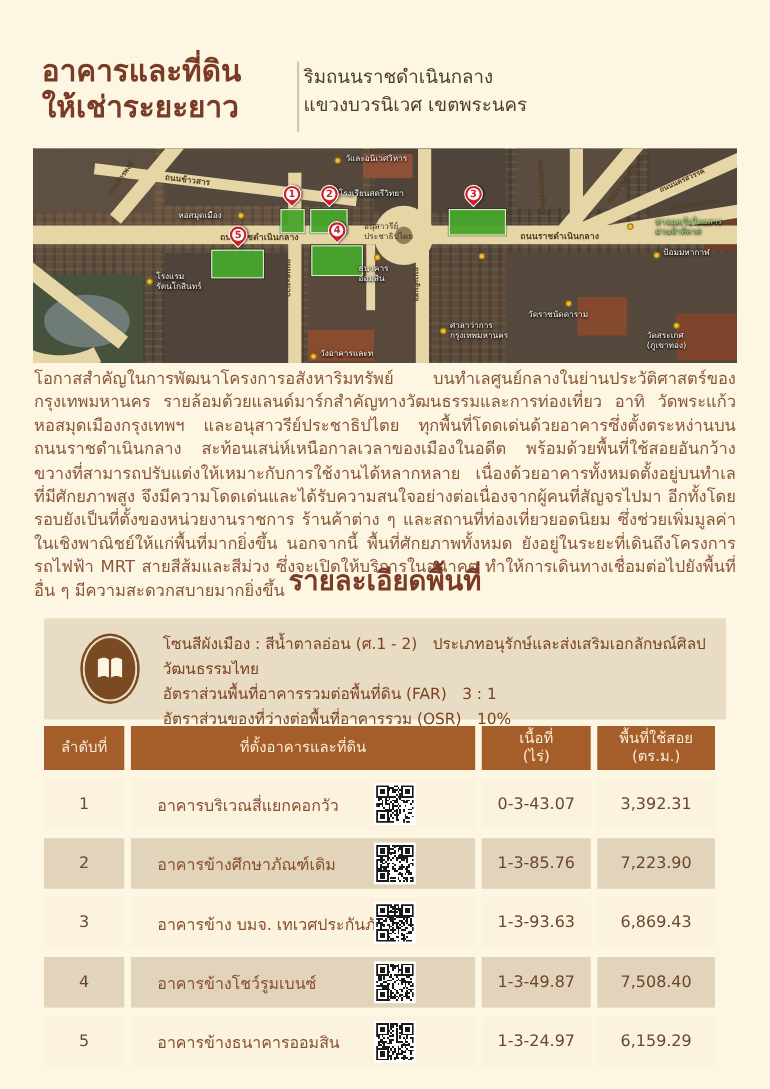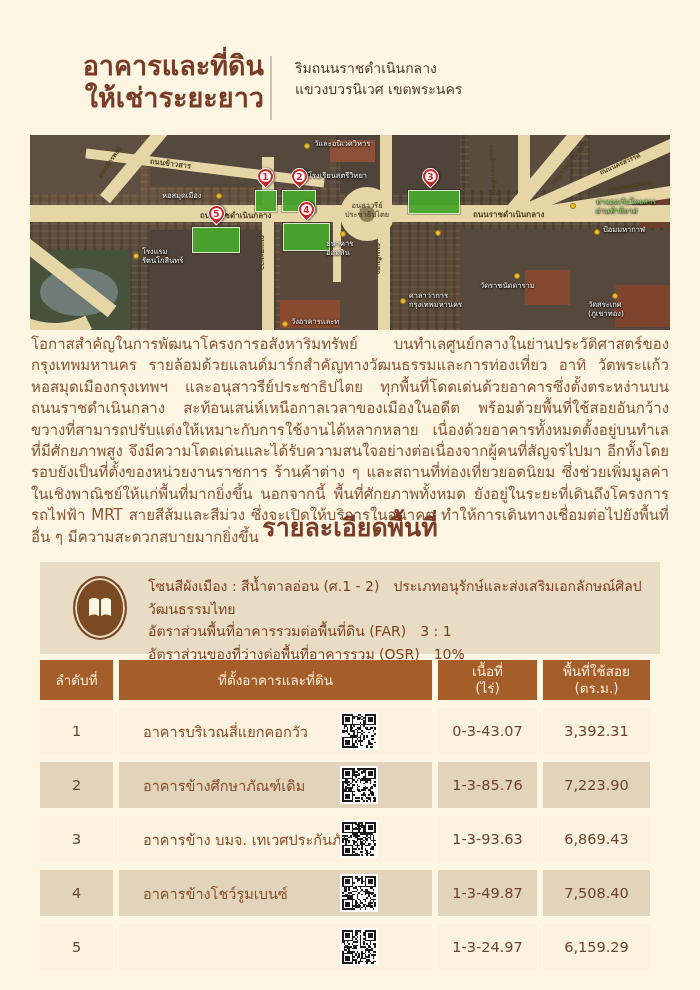--- a/index.html
+++ b/index.html
@@ -1,43 +1,43 @@
 <!DOCTYPE html>
 <html><head>
 <meta charset="utf-8">
 <style>
   * { margin:0; padding:0; box-sizing:border-box; }
   html,body { width:700px; }
   body { font-family:"DejaVu Sans","Liberation Sans",sans-serif; background:#fdf6e2; }
   .page { position:relative; width:700px; height:990px; background:#fdf6e2; overflow:hidden; }
 
   
-  .hdr-title { position:absolute; left:38px; top:50px; width:226px; text-align:right;
+  .hdr-title { position:absolute; left:38px; top:50px; width:226px; text-align:left;
     color:#793a26; font-weight:bold; font-size:27px; line-height:1.18; }
   .hdr-divider { position:absolute; left:270px; top:56px; width:2px; height:64px; background:#cdc6b6; }
-  .hdr-sub { position:absolute; left:295px; top:58px; color:#4e3d2c; font-size:14px; line-height:1.5; }
+  .hdr-sub { position:absolute; left:276px; top:58px; color:#4e3d2c; font-size:17px; line-height:1.5; }
 
   
   .map { position:absolute; left:30px; top:135px; width:640px; height:195px; overflow:hidden;
     background:
       radial-gradient(ellipse at 15% 25%, rgba(155,110,75,.35), transparent 42%),
       radial-gradient(ellipse at 75% 75%, rgba(120,80,50,.30), transparent 45%),
       repeating-linear-gradient(90deg, rgba(0,0,0,.16) 0 3px, transparent 3px 9px),
       repeating-linear-gradient(0deg, rgba(255,235,200,.07) 0 2px, transparent 2px 7px),
       #564a3c; }
   .blk { position:absolute; }
   .road { position:absolute; background:#e6d6a6; }
   .road-curve { position:absolute; left:-58px; top:38px; width:165px; height:165px; border:15px solid transparent;
     border-bottom-color:#e6d6a6; border-left-color:#e6d6a6; border-radius:50%; transform:rotate(18deg); }
   .roundabout { position:absolute; left:310px; top:52px; width:54px; height:54px; background:#e6d6a6; border-radius:50%; }
   .roundabout-core { position:absolute; left:329px; top:71px; width:16px; height:16px; background:#90805c; border-radius:50%; }
   .maplab { position:absolute; color:#4f3e22; font-size:8px; font-weight:bold; white-space:nowrap; }
   .poi { position:absolute; color:#fff; font-size:7.5px; line-height:1.25; white-space:pre-line;
     text-shadow:0 0 2px #000,0 1px 2px #000; }
-  .poi.dark { color:#41321c; text-shadow:none; text-align:center; }
+  .poi.dark { color:#41321c; text-shadow:none; text-align:left; }
   .poi.green { color:#9fe07a; }
   .dot { position:absolute; width:6px; height:6px; border-radius:50%; background:#f2c12e; border:1px solid #9a7a14; }
   .parcel { position:absolute; background:rgba(72,165,44,.95); border:1px solid #d9e9c9; box-shadow:0 0 0 1px rgba(0,0,0,.25); }
   .pin { position:absolute; width:17px; height:17px; background:#ce2127; border:1px solid #fff;
     border-radius:50% 50% 50% 0; transform:rotate(-45deg); box-shadow:1px 1px 2px rgba(0,0,0,.55); z-index:5; }
   .pin span { position:absolute; inset:2px; background:#fff; border-radius:50%; transform:rotate(45deg);
     color:#ce2127; font-size:9px; font-weight:bold; display:flex; align-items:center; justify-content:center; }
 
   
   .intro { position:absolute; left:31px; top:334px; width:638px; color:#8a573a;
@@ -843,20 +843,21 @@
               <rect x="2" y="16" width="3" height="3" fill="#1a1a1a"></rect>
             </svg>
           </span>
         </div>
       <div class="td">1-3-49.87</div>
       <div class="td">7,508.40</div>
     </div>
     <div class="tr row odd">
       <div class="td">5</div>
       <div class="td td-name">
+          <span>อาคารข้างธนาคารออมสิน</span>
           <span class="qr">
             <svg viewBox="0 0 21 21" xmlns="http://www.w3.org/2000/svg">
               <rect x="8" y="0" width="1" height="1" fill="#1a1a1a"></rect>
               <rect x="9" y="0" width="1" height="1" fill="#1a1a1a"></rect>
               <rect x="10" y="0" width="1" height="1" fill="#1a1a1a"></rect>
               <rect x="11" y="0" width="1" height="1" fill="#1a1a1a"></rect>
               <rect x="8" y="1" width="1" height="1" fill="#1a1a1a"></rect>
               <rect x="9" y="1" width="1" height="1" fill="#1a1a1a"></rect>
               <rect x="11" y="1" width="1" height="1" fill="#1a1a1a"></rect>
               <rect x="13" y="1" width="1" height="1" fill="#1a1a1a"></rect>

